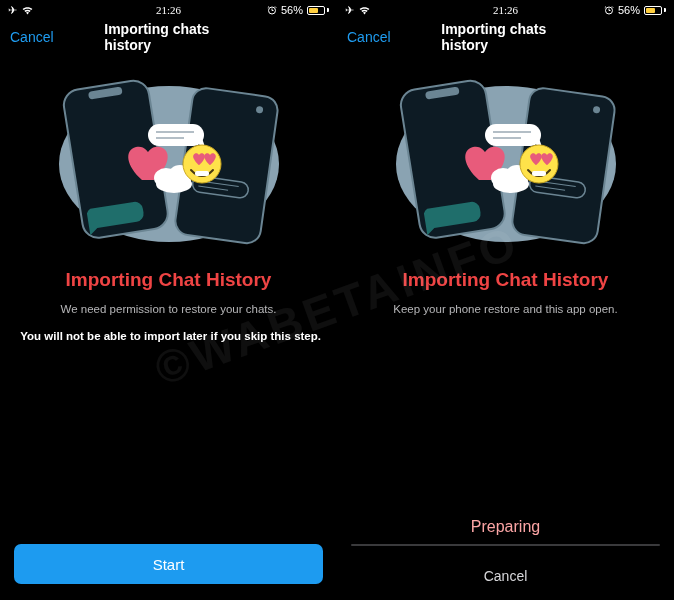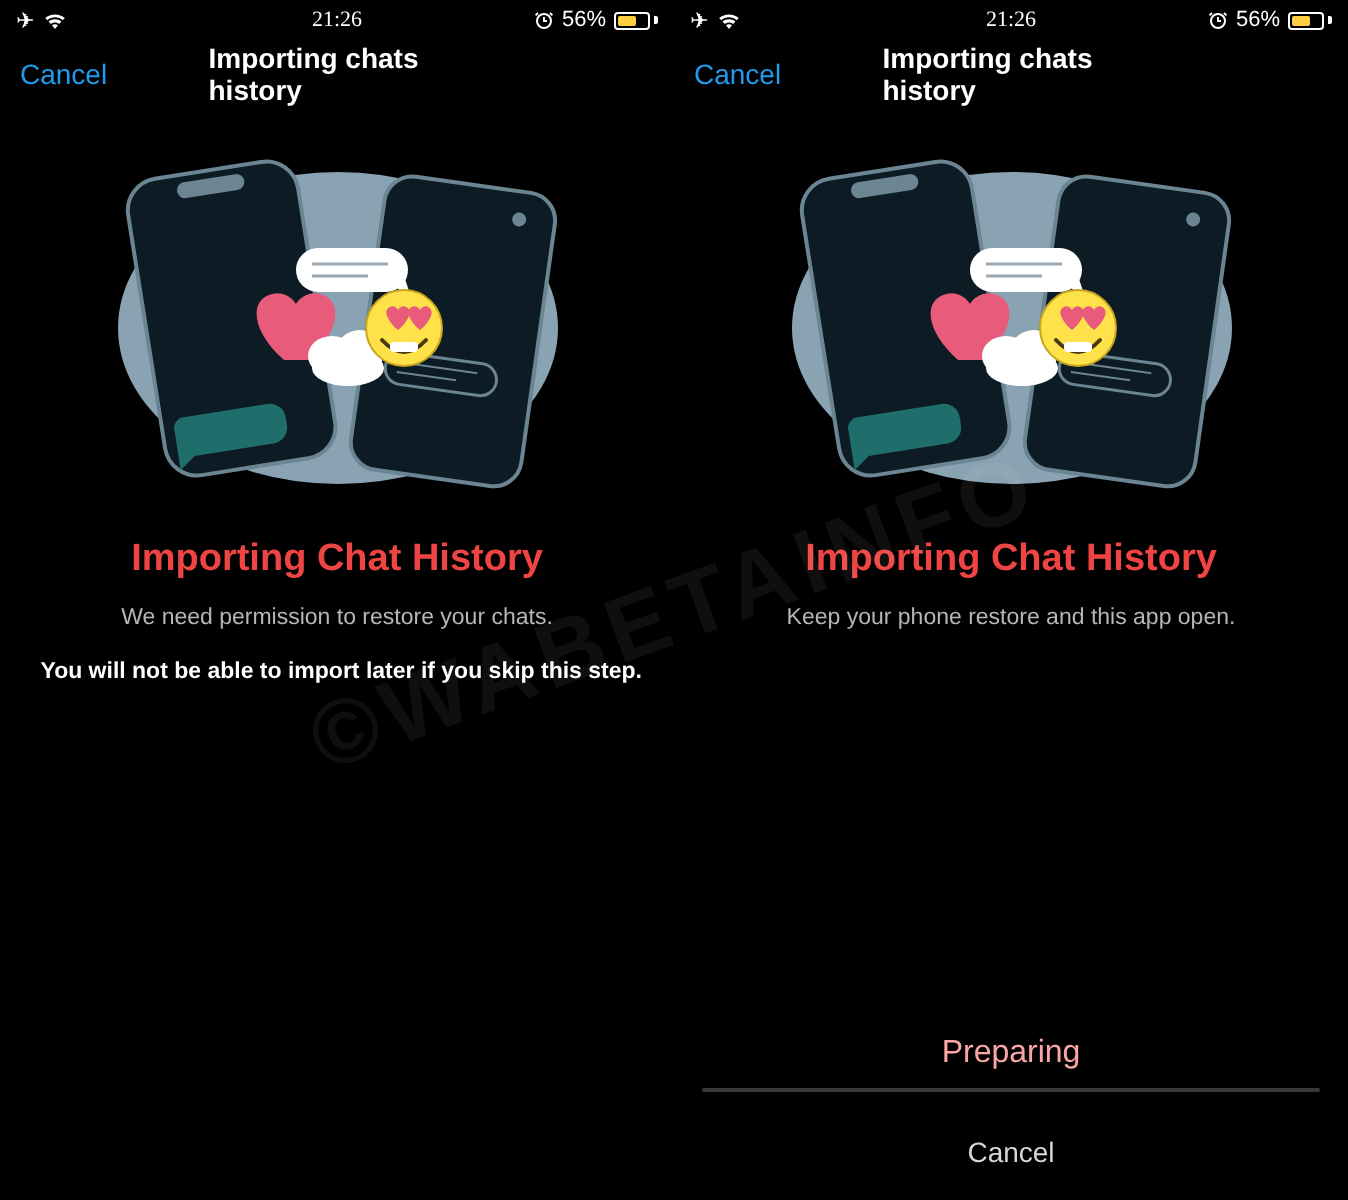--- a/index.html
+++ b/index.html
@@ -180,20 +180,23 @@
         <path d="M9 26 q11 12 22 0" fill="none" stroke="#4a3a12" stroke-width="2" stroke-linecap="round"></path>
         <rect x="13" y="27" width="14" height="5" rx="2" fill="#fff"></rect>
       </g>
     </svg>
   </div>
 
   <div class="hero-title">Importing Chat History</div>
   <div class="hero-sub">We need permission to restore your chats.</div>
   <div class="hero-warn">You will not be able to import later if you skip this step.</div>
 
+  <div class="bottom-area">
+    <button class="start-btn">Start</button>
+  </div>
 </div>
 
 <div class="screen">
 
   <div class="status-bar">
     <div class="status-left">
       <span>✈</span>
       <span>
         <svg width="13" height="10" viewBox="0 0 13 10">
             <path d="M6.5 9.5 L8 7.6 C7.2 6.9 5.8 6.9 5 7.6 Z M3.3 5.8 C5 4.3 8 4.3 9.7 5.8 L8.6 7 C7.4 6 5.6 6 4.4 7 Z M1.6 4 C4.2 1.6 8.8 1.6 11.4 4 L10.3 5.1 C8.2 3.2 4.8 3.2 2.7 5.1 Z" fill="#fff"></path>

